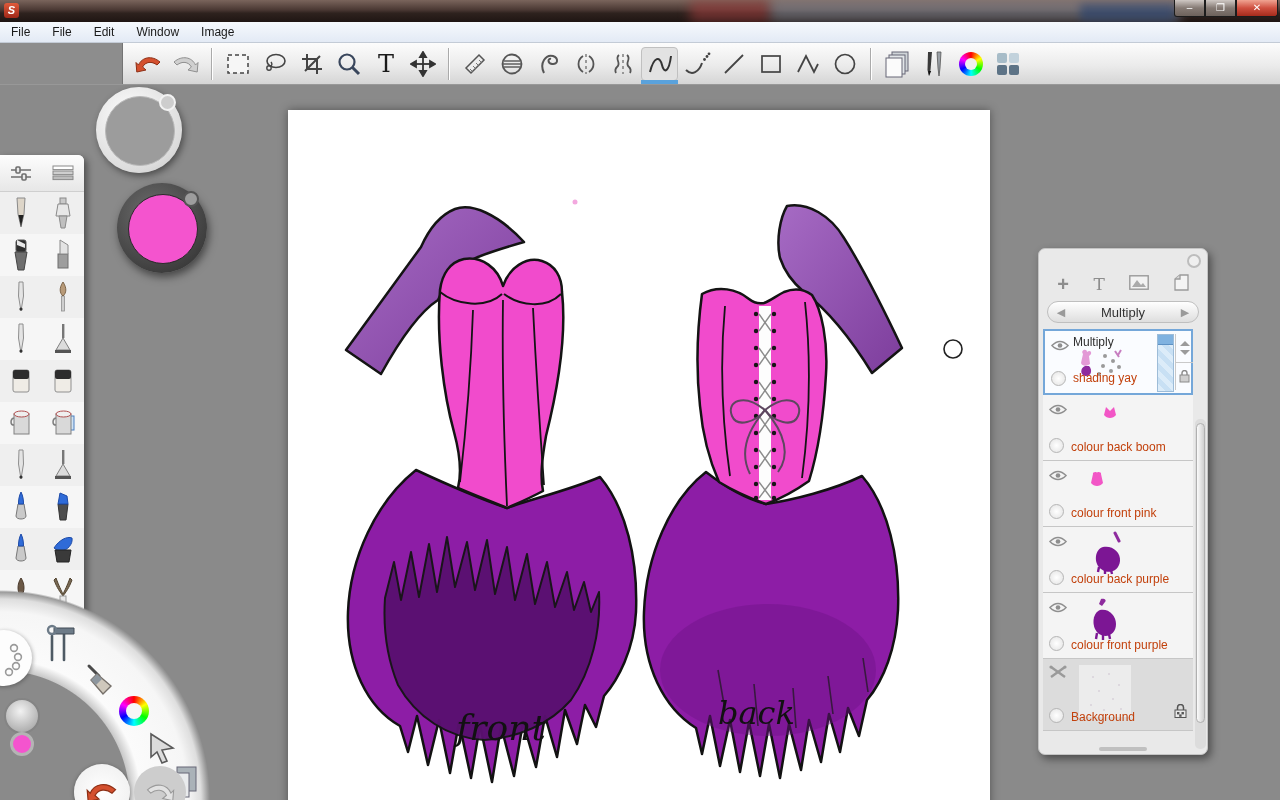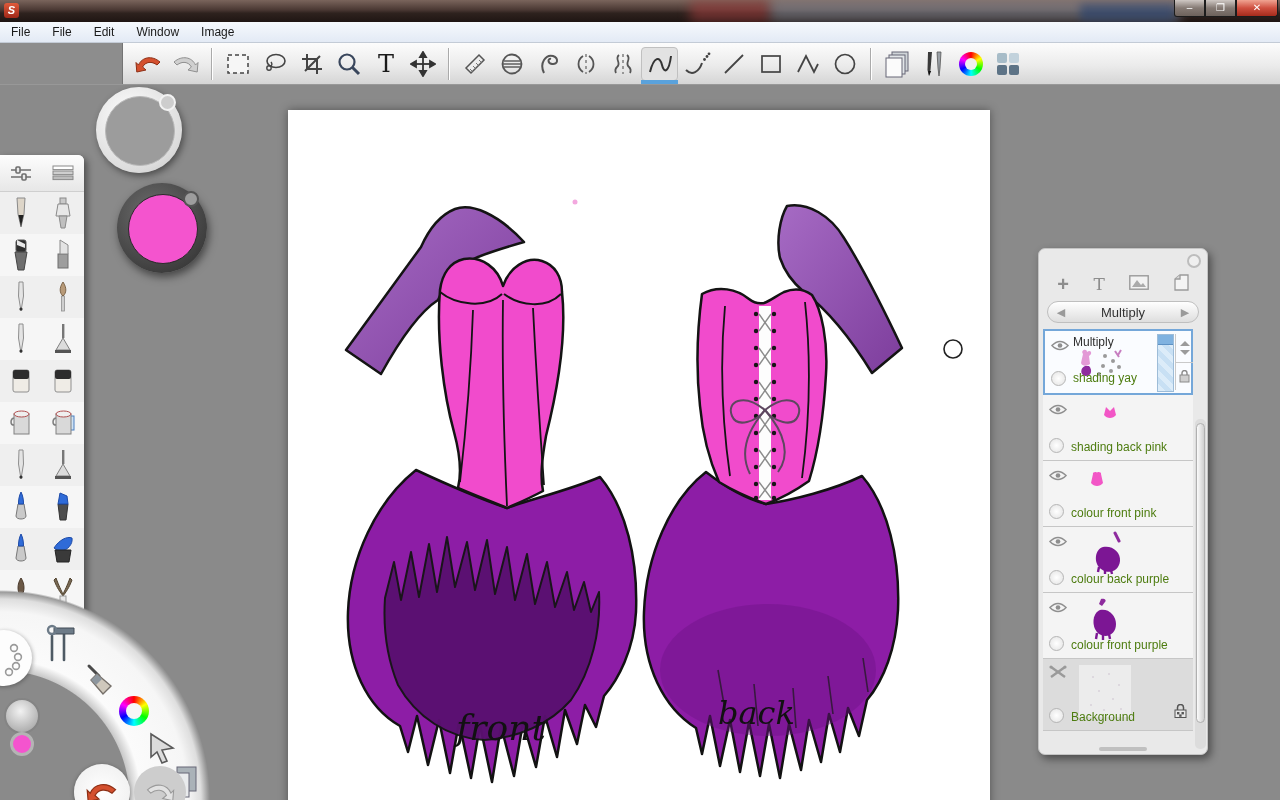--- a/index.html
+++ b/index.html
@@ -80,21 +80,21 @@
     background:linear-gradient(#ffffff,#dedede);border:1px solid #bfbfbf;box-sizing:border-box;
     display:flex;align-items:center;justify-content:space-between;}
   #blend-pill .arrow{width:26px;text-align:center;color:#9a9a9a;font-size:11px;}
   #blend-pill .val{font-size:13px;color:#333;}
   #layer-list{left:4px;top:80px;width:150px;}
   .lrow{position:relative;width:150px;height:66px;background:#f4f4f4;border-bottom:1px solid #c6c6c6;box-sizing:border-box;}
   .lrow.sel{border:2px solid #74a7d9;background:#fafcff;}
   .lrow .eye{position:absolute;left:6px;top:6px;}
   .lrow .radio{position:absolute;left:6px;bottom:7px;width:13px;height:13px;border-radius:50%;
     background:radial-gradient(#ffffff,#e2e2e2);border:1px solid #b5b5b5;}
-  .lrow .lname{position:absolute;left:28px;bottom:6px;font-size:12px;color:#4d7c0f;white-space:nowrap;}
+  .lrow .lname{position:absolute;left:28px;bottom:6px;font-size:12px;color:#c2410c;white-space:nowrap;}
   .lrow .thumb{position:absolute;left:32px;top:14px;}
   .lrow.sel .lname{bottom:8px;left:28px;}
   #lp-scroll{left:156px;top:170px;width:11px;height:330px;background:#dcdcdc;border-radius:5px;}
   #lp-scroll .thumb{left:1px;top:4px;width:9px;height:300px;border-radius:5px;background:linear-gradient(90deg,#fbfbfb,#cfcfcf);border:1px solid #b0b0b0;box-sizing:border-box;}
   #lp-resize{left:60px;top:498px;width:48px;height:4px;border-radius:2px;background:#c0c0c0;}
   .opslider{position:absolute;left:112px;top:3px;width:15px;height:56px;border:1px solid #9dbcd8;
      background:repeating-linear-gradient(45deg,#dcecf9 0 5px,#c8e0f4 5px 10px);}
   .opslider .handle{position:absolute;left:0;top:0;width:100%;height:9px;background:#7fb2e0;border-bottom:1px solid #5d91c4;}
   .lbtns{position:absolute;left:130px;top:3px;width:17px;height:56px;border-left:1px solid #c9c9c9;}
   .lbtns .b1{height:28px;border-bottom:1px solid #c9c9c9;display:flex;align-items:center;justify-content:center;}
@@ -653,21 +653,21 @@
             <path d="M1 6 Q10 -3 19 6 Q10 15 1 6Z" fill="none" stroke="#8f8f8f" stroke-width="1.6"></path>
             <circle cx="10" cy="6" r="2.6" fill="#8f8f8f"></circle>
           </svg>
       </span>
       <span class="thumb" style="left:58px;top:10px;">
         <svg width="20" height="26" viewBox="0 0 20 26">
             <path d="M5 2 L9 6 L13 2 L15 10 C12 14 6 14 3 10 Z" fill="#f256c6"></path>
           </svg>
       </span>
       <span class="radio"></span>
-      <span class="lname">shading back pink</span>
+      <span class="lname">colour back boom</span>
     </div>
 
     <div class="lrow">
       <span class="eye">
         <svg width="18" height="11" viewBox="0 0 20 12">
             <path d="M1 6 Q10 -3 19 6 Q10 15 1 6Z" fill="none" stroke="#8f8f8f" stroke-width="1.6"></path>
             <circle cx="10" cy="6" r="2.6" fill="#8f8f8f"></circle>
           </svg>
       </span>
       <span class="thumb" style="left:46px;top:10px;">

